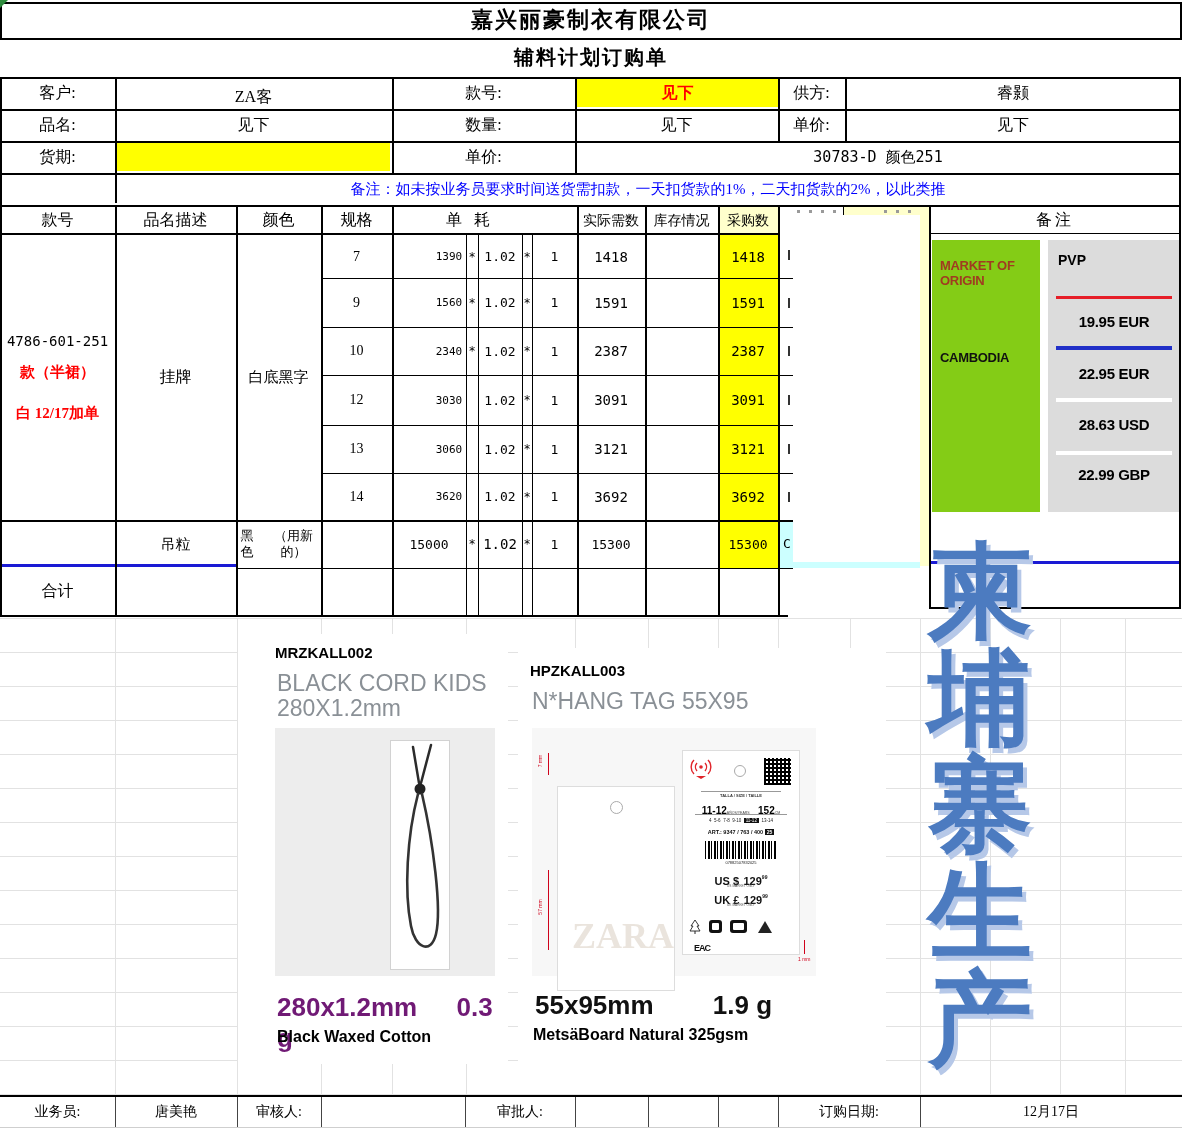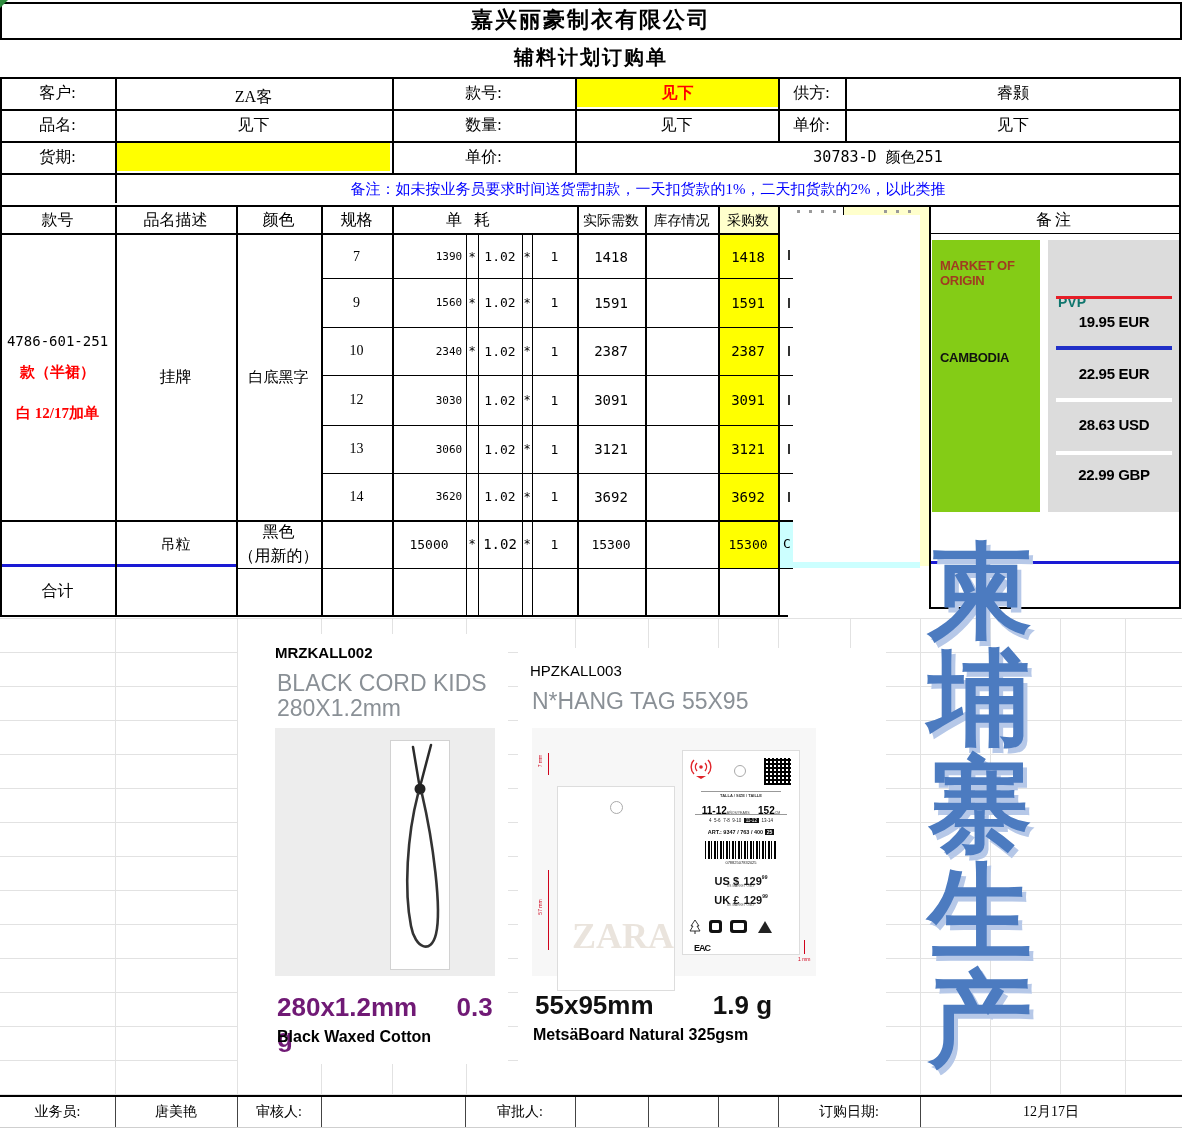--- a/index.html
+++ b/index.html
@@ -209,21 +209,21 @@
   <div class="cell r5 c-size">14</div>
   <div class="cell r5 c-qty mono">3620</div>
   <div class="cell r5 c-s1 mono"></div>
   <div class="cell r5 c-ratio mono">1.02</div>
   <div class="cell r5 c-s2 mono">*</div>
   <div class="cell r5 c-one mono">1</div>
   <div class="cell r5 c-need mono">3692</div>
   <div class="cell r5 c-buy mono" style="z-index:2;">3692</div>
 
   <div class="cell" style="left:115px;top:520px;width:121px;height:48px;font-size:15px;">吊粒</div>
-  <div class="cell" style="left:236px;top:520px;width:85px;height:48px;flex-direction:column;font-size:16px;line-height:16px;gap:8px;">
+  <div class="cell" style="left:236px;top:520px;width:85px;height:48px;flex-direction:row;font-size:13px;line-height:16px;gap:8px;">
     <div>黑色</div>
     <div>（用新的）</div>
   </div>
   <div class="cell mono" style="left:392px;top:520px;width:74px;height:48px;font-size:13px;">15000</div>
   <div class="cell mono" style="left:466px;top:520px;width:12px;height:48px;font-size:12px;">*</div>
   <div class="cell mono" style="left:478px;top:520px;width:44px;height:48px;font-size:14px;">1.02</div>
   <div class="cell mono" style="left:522px;top:520px;width:10px;height:48px;font-size:12px;">*</div>
   <div class="cell mono" style="left:532px;top:520px;width:45px;height:48px;font-size:13px;">1</div>
   <div class="cell mono" style="left:577px;top:520px;width:68px;height:48px;font-size:13px;">15300</div>
   <div class="cell mono" style="left:718px;top:520px;width:60px;height:48px;font-size:13px;z-index:2;">15300</div>
@@ -243,21 +243,21 @@
   <div class="dot" style="left:833px;top:210px;"></div>
   <div class="dot" style="left:884px;top:210px;"></div>
   <div class="dot" style="left:896px;top:210px;"></div>
   <div class="dot" style="left:908px;top:210px;"></div>
 
   <div class="abs" style="left:932px;top:240px;width:108px;height:272px;background:#84cc16;z-index:3;">
     <div class="sans" style="position:absolute;left:8px;top:18px;width:86px;font-size:13px;font-weight:bold;line-height:15px;color:#a03c20;letter-spacing:-0.3px;">MARKET OF ORIGIN</div>
     <div class="sans" style="position:absolute;left:8px;top:110px;font-size:13px;font-weight:bold;color:#111;letter-spacing:-0.3px;">CAMBODIA</div>
   </div>
   <div class="abs" style="left:1048px;top:240px;width:132px;height:272px;background:#dcdcdc;z-index:3;">
-    <div class="sans" style="position:absolute;left:10px;top:12px;font-size:14px;font-weight:bold;color:#0f766e;margin-top:42px;">PVP</div>
+    <div class="sans" style="position:absolute;left:10px;top:12px;font-size:14px;font-weight:bold;color:#000000;">PVP</div>
     <div class="sep" style="top:56px;height:3px;background:#e61e28;"></div>
     <div class="pricetxt" style="top:73px;">19.95 EUR</div>
     <div class="sep" style="top:106px;height:4px;background:#2130c8;"></div>
     <div class="pricetxt" style="top:125px;">22.95 EUR</div>
     <div class="sep" style="top:158px;height:4px;background:#fff;"></div>
     <div class="pricetxt" style="top:176px;">28.63 USD</div>
     <div class="sep" style="top:211px;height:4px;background:#fff;"></div>
     <div class="pricetxt" style="top:226px;">22.99 GBP</div>
   </div>
 
@@ -274,21 +274,21 @@
       </svg>
     </div>
   </div>
   <div class="abs sans" style="left:277px;top:992px;width:230px;z-index:3;font-weight:bold;font-size:26px;color:#701a75;">
     <span>280x1.2mm</span>
     <span style="margin-left:32px;">0.3 g</span>
   </div>
   <div class="abs sans" style="left:277px;top:1028px;font-size:16px;font-weight:bold;z-index:3;">Black Waxed Cotton</div>
 
   <div class="abs" style="left:518px;top:648px;width:368px;height:446px;background:#fff;z-index:2;"></div>
-  <div class="abs sans" style="left:530px;top:662px;font-size:15px;font-weight:normal;z-index:3;">HPZKALL003</div>
+  <div class="abs sans" style="left:530px;top:662px;font-size:15px;font-weight:bold;z-index:3;">HPZKALL003</div>
   <div class="abs graytitle" style="left:532px;top:688px;z-index:3;">N*HANG TAG 55X95</div>
 
   <div class="abs" style="left:532px;top:728px;width:284px;height:248px;background:#f7f7f7;z-index:3;">
 
     <div style="position:absolute;left:25px;top:22px;width:116px;height:203px;background:#fff;border:1px solid #ddd;margin-top:36px;">
       <div style="position:absolute;left:52px;top:14px;width:11px;height:11px;border:1.3px solid #aaa;border-radius:50%;"></div>
       <div style="position:absolute;left:14px;top:128px;font-size:36px;font-weight:bold;letter-spacing:0px;color:rgba(186,166,142,0.30);font-family:'Liberation Serif',serif;">ZARA</div>
     </div>
 
     <div style="position:absolute;left:150px;top:22px;width:116px;height:203px;background:#fff;border:1px solid #ddd;font-family:'Liberation Sans',sans-serif;">

